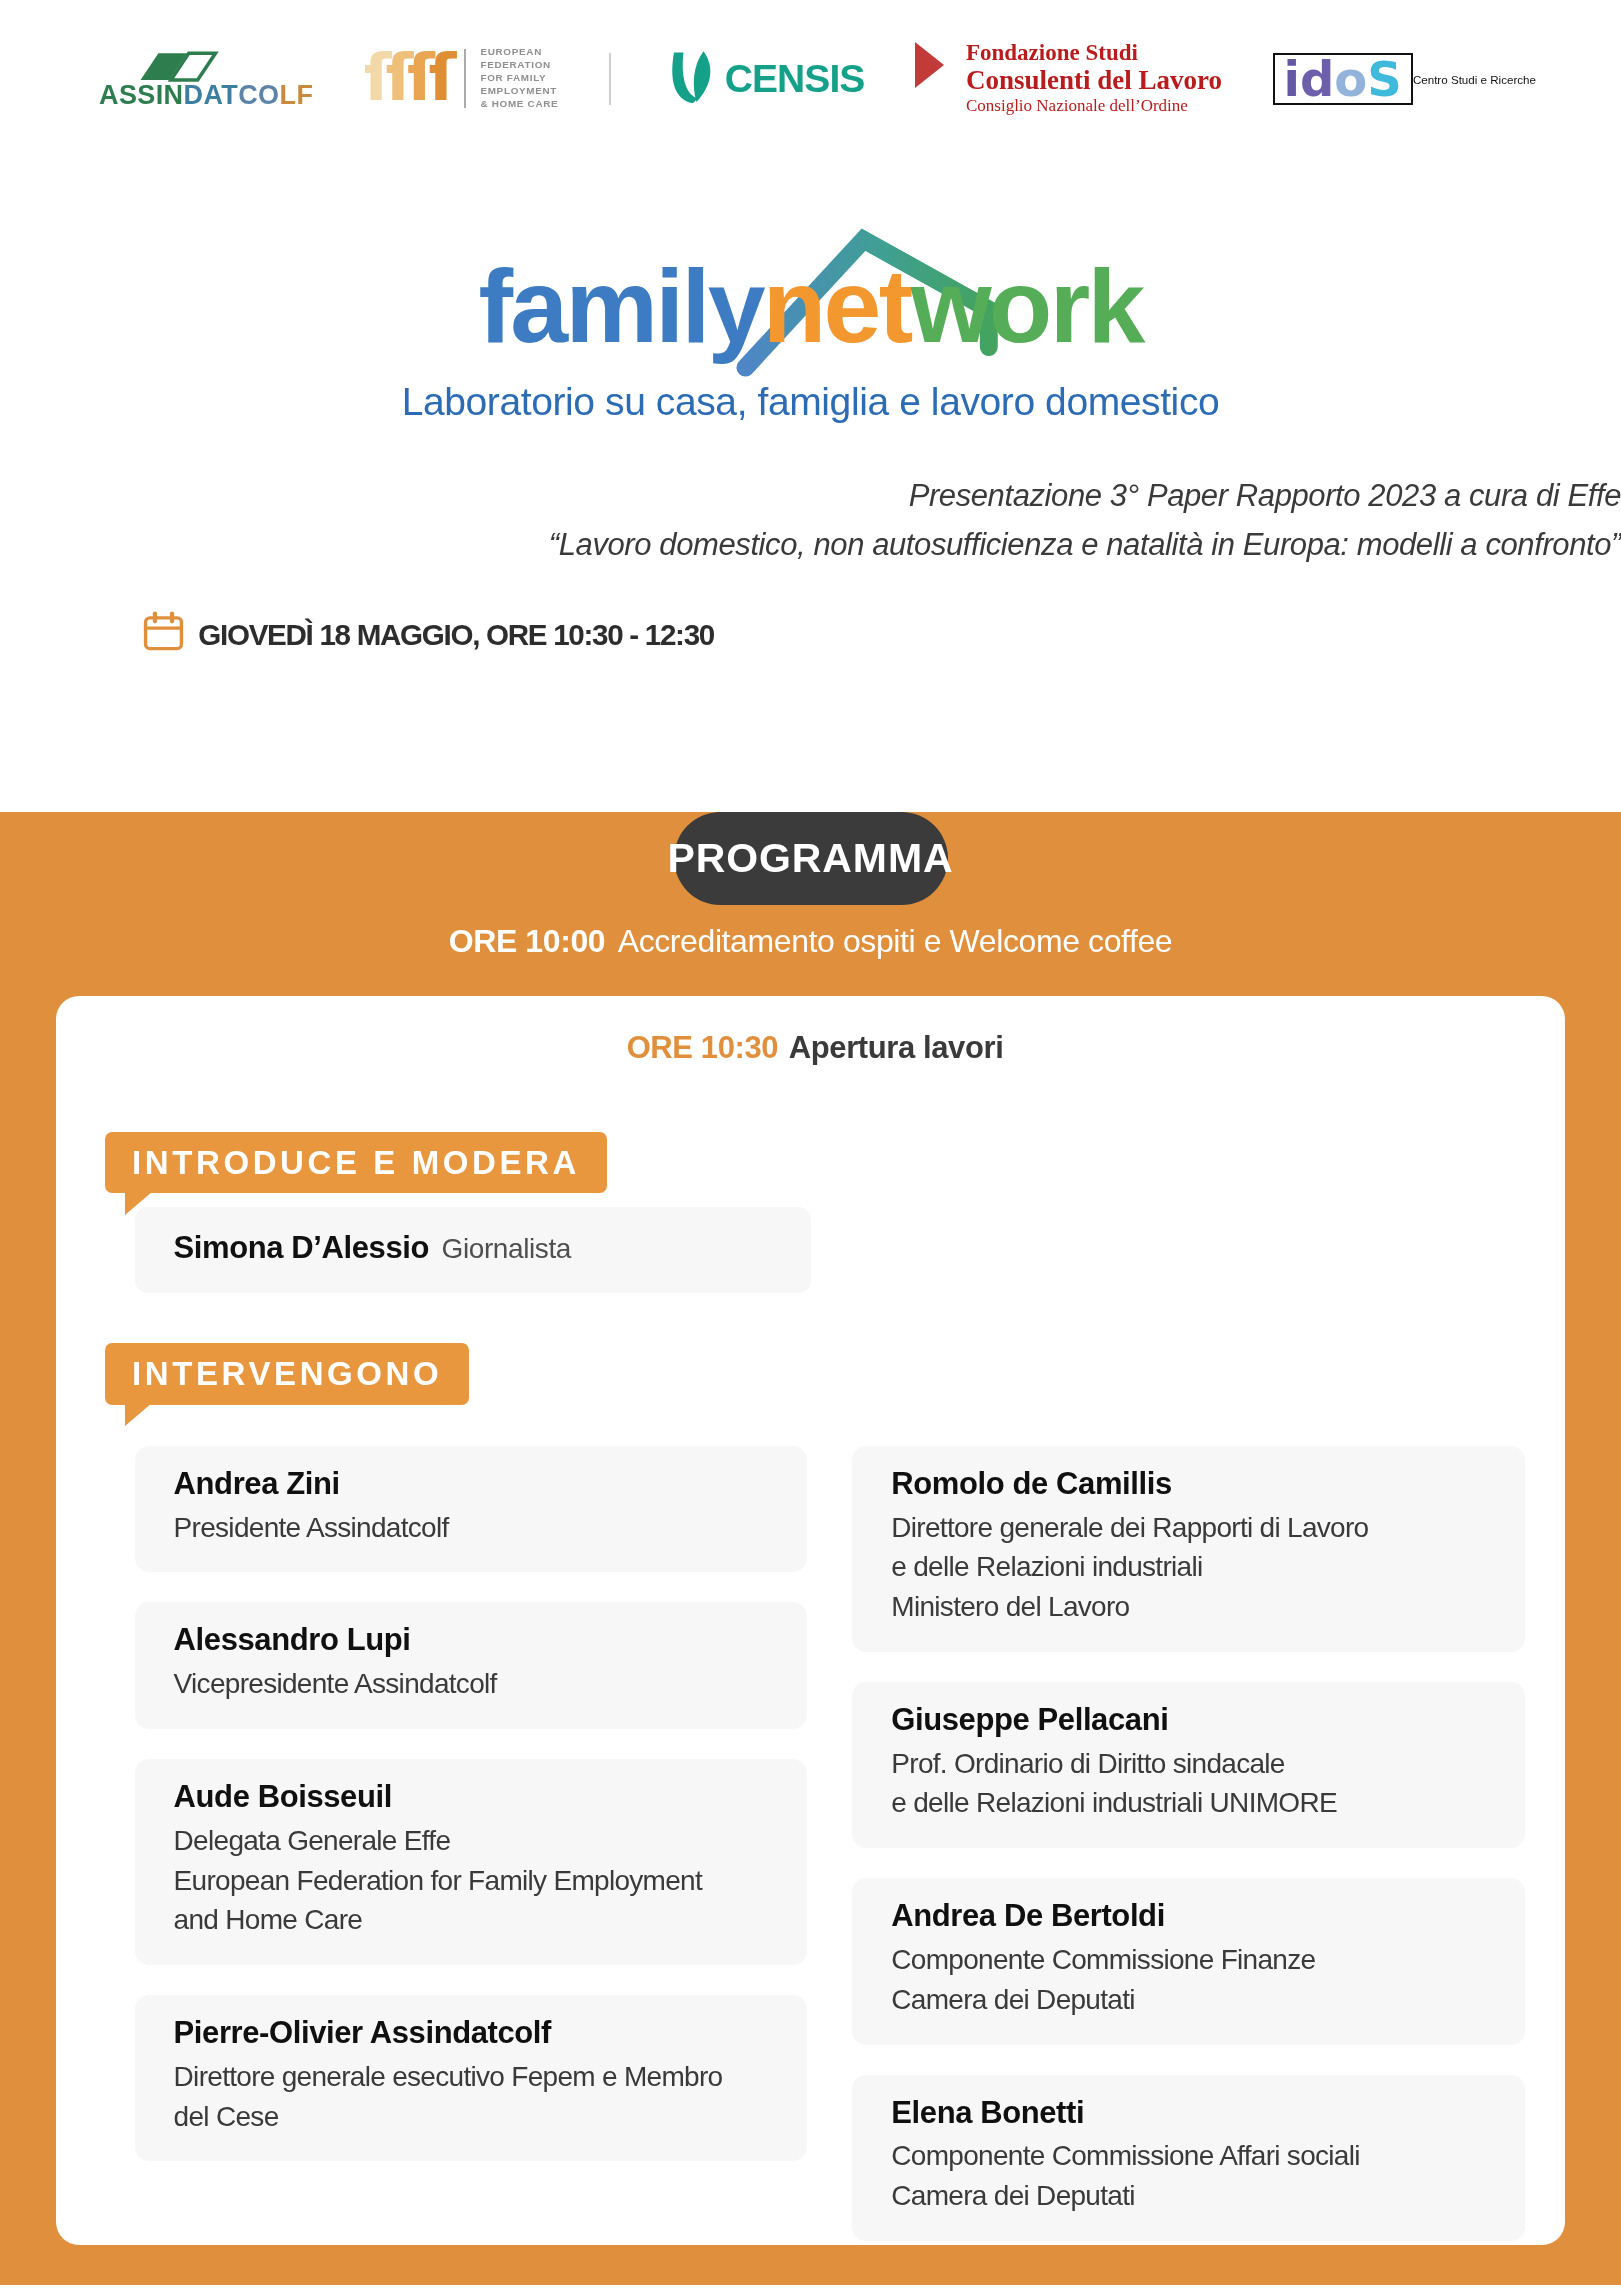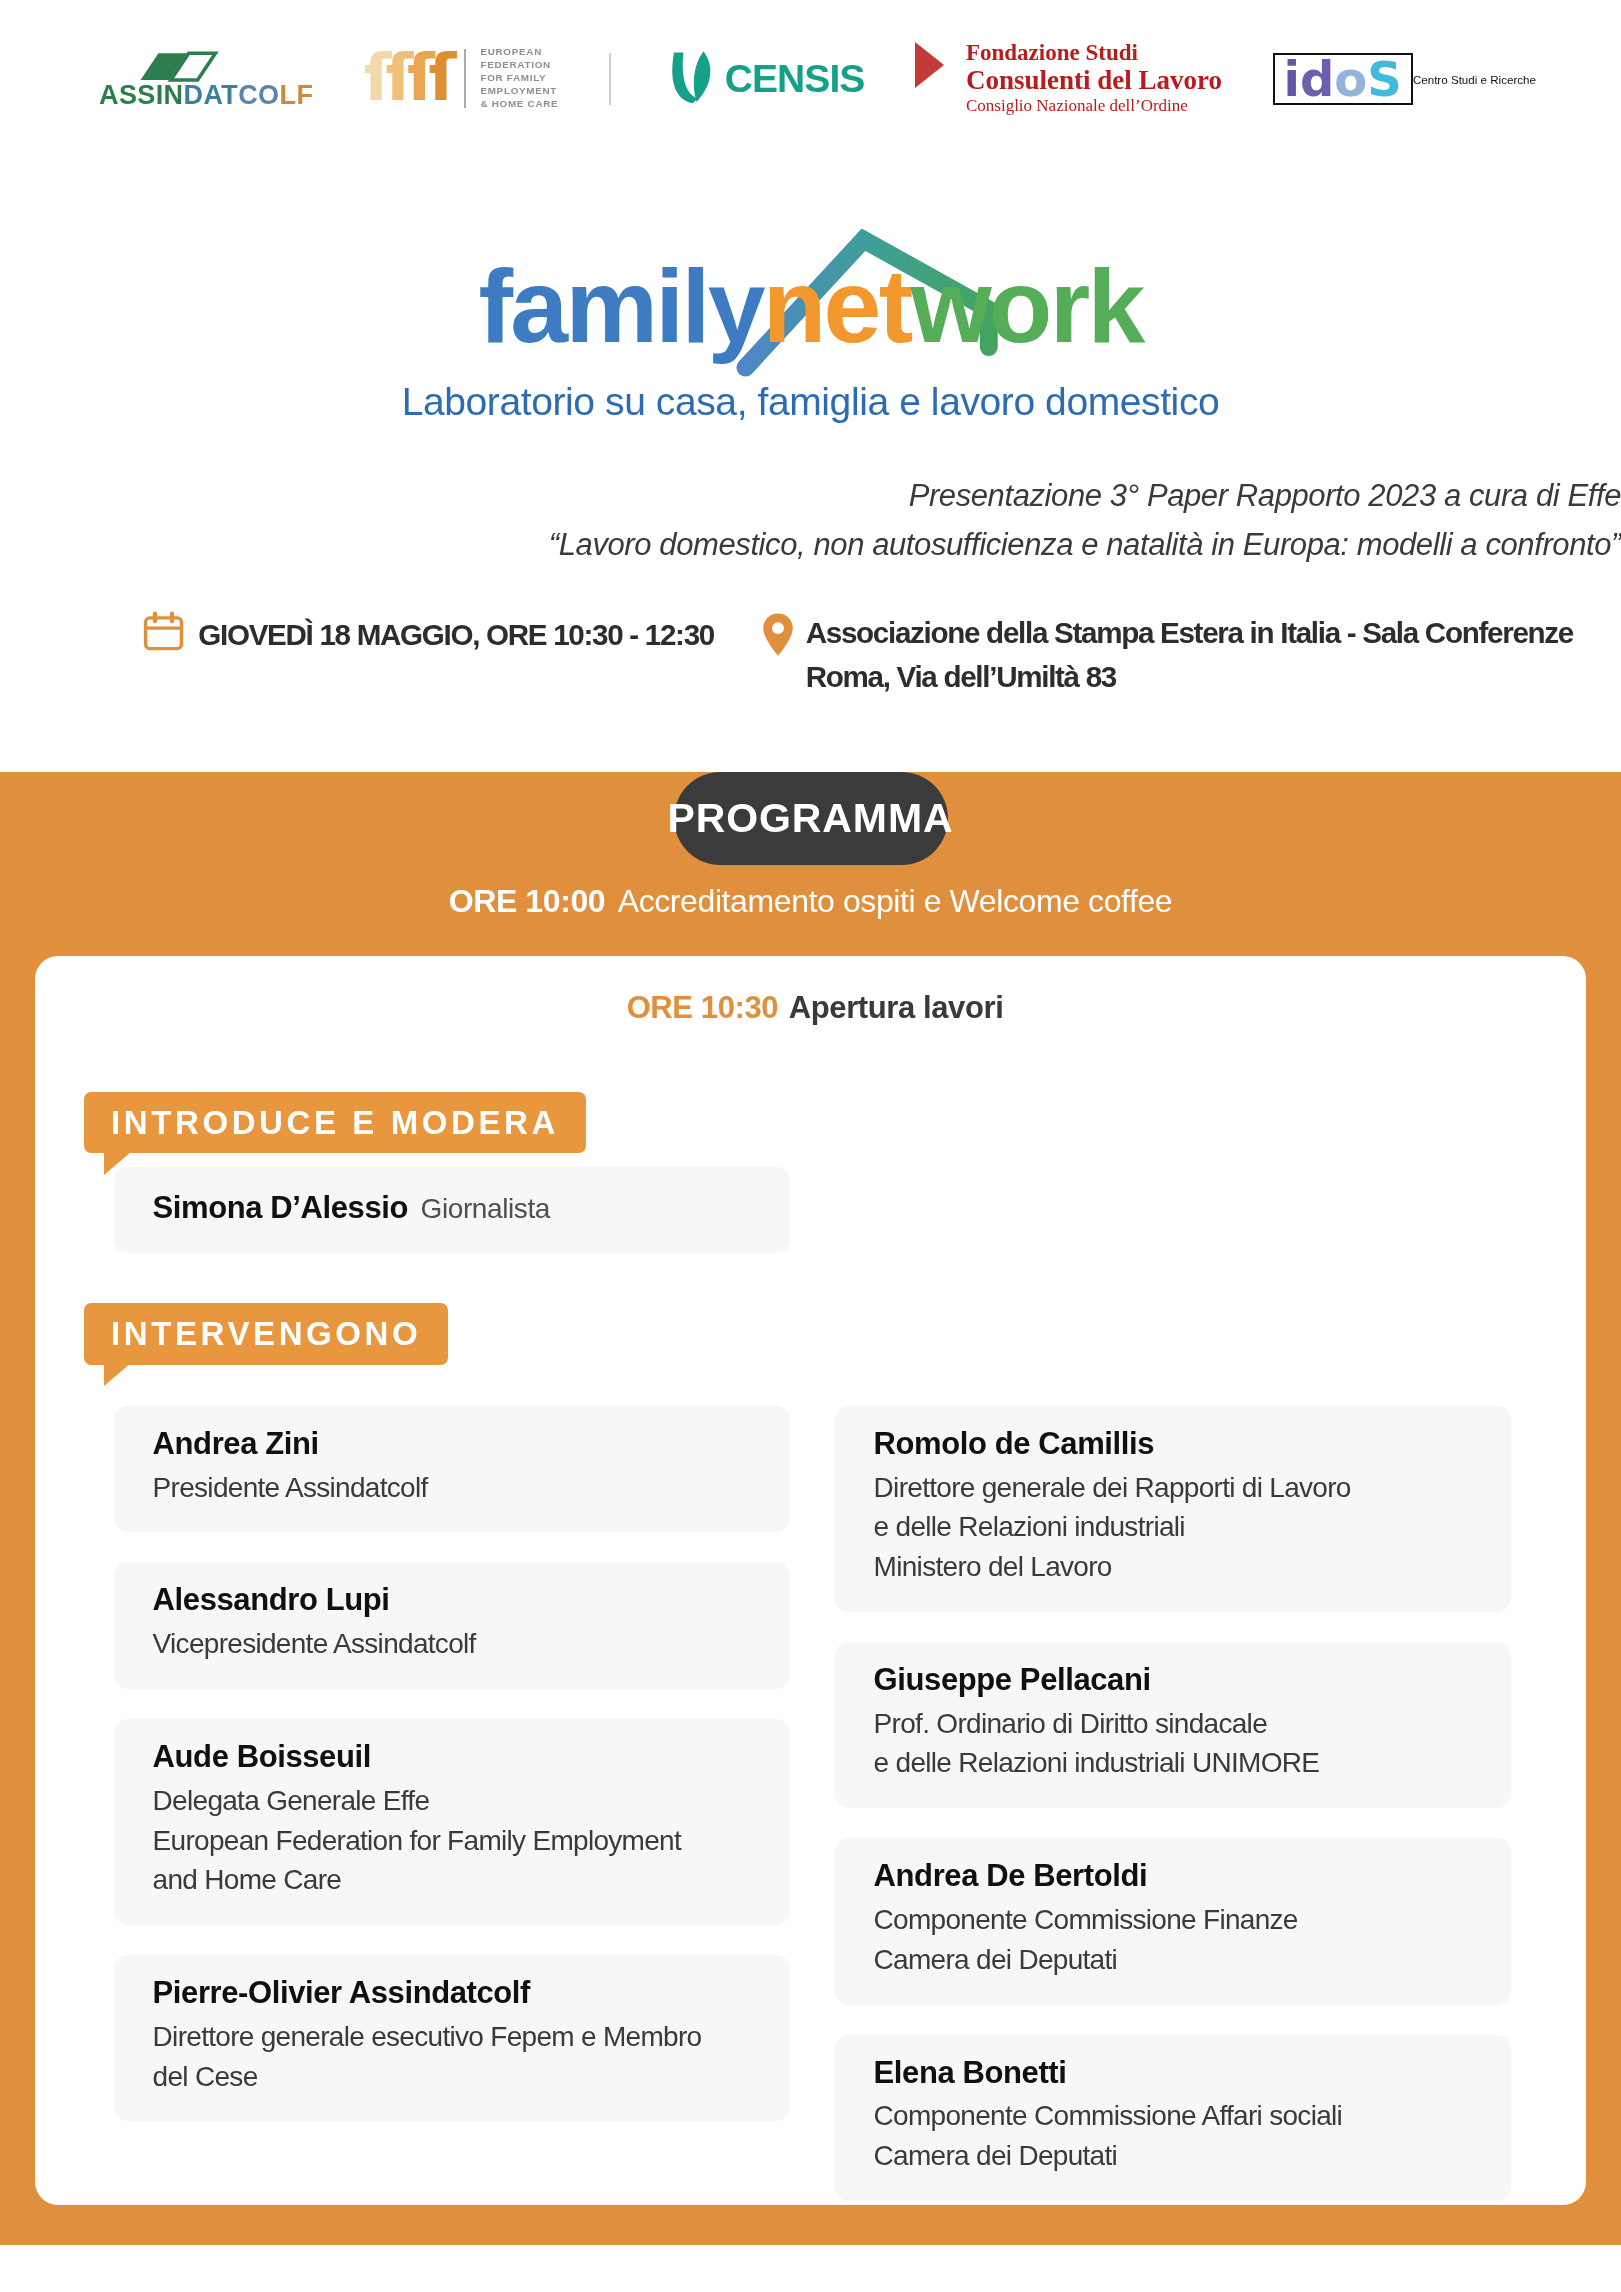--- a/index.html
+++ b/index.html
@@ -57,21 +57,21 @@
   
   .event-row { display:flex; margin:41px 36px 0 143px; gap:47px; align-items:flex-start; }
   .event-date { display:flex; align-items:flex-end; gap:14.3px; white-space:nowrap; }
   .event-text { font-size:29.6px; font-weight:700; letter-spacing:-1.3px; color:#2D2D2D; }
   .event-venue { display:flex; gap:10.7px; align-items:flex-start; }
   .venue-text { font-size:29.6px; font-weight:700; letter-spacing:-1.3px; color:#2D2D2D; line-height:1.5; white-space:pre-line; }
 
   .top-white { height:819px; }
 
   
-  .orange-section { background:#E0903D; height:1473px; padding:0 35px; }
+  .orange-section { background:#E0903D; height:1473px; padding:0 56px;margin-top:40px; }
   .badge { width:274px; height:93px; background:#3B3B3B; border-radius:47px; margin:-47px auto 0;
            display:flex; align-items:center; justify-content:center; color:#fff; font-size:41px; font-weight:700; letter-spacing:0.9px; }
   .slot1 { text-align:center; margin-top:18px; color:#fff; font-size:32px; letter-spacing:-0.4px; }
   .slot1 .time { font-weight:700; } .slot1 .label { font-weight:400; margin-left:12.5px; }
 
   .card { background:#fff; border-radius:23px; margin-top:36px; height:1249px; padding:34px 40px 0 49px; overflow:hidden; }
   .slot2 { text-align:center; font-size:31px; letter-spacing:-0.4px; }
   .slot2 .time { color:#E0903D; font-weight:700; }
   .slot2 .label { color:#3A3A3A; font-weight:600; margin-left:10.7px; }
 
@@ -176,28 +176,20 @@
   <div class="event-row">
     <div class="event-date">
       <svg width="41" height="41" viewBox="0 0 48 48">
         <rect x="3" y="8" width="42" height="36" rx="5" fill="none" stroke="#E0903D" stroke-width="4"></rect>
         <line x1="3" y1="20" x2="45" y2="20" stroke="#E0903D" stroke-width="4"></line>
         <line x1="14" y1="3" x2="14" y2="12" stroke="#E0903D" stroke-width="5" stroke-linecap="round"></line>
         <line x1="34" y1="3" x2="34" y2="12" stroke="#E0903D" stroke-width="5" stroke-linecap="round"></line>
       </svg>
       <span class="event-text">GIOVEDÌ 18 MAGGIO, ORE 10:30 - 12:30</span>
     </div>
-    <div class="event-venue">
-      <svg width="34" height="45" viewBox="0 0 24 32" style="margin-top:1.8px;">
-        <path d="M12 1 C6 1 1.5 5.5 1.5 11.5 C1.5 19 12 31 12 31 C12 31 22.5 19 22.5 11.5 C22.5 5.5 18 1 12 1 Z" fill="#E0903D"></path>
-        <circle cx="12" cy="11.5" r="4.2" fill="#ffffff"></circle>
-      </svg>
-      <span class="venue-text">Associazione della Stampa Estera in Italia - Sala Conferenze
-Roma, Via dell’Umiltà 83</span>
-    </div>
   </div>
 
 </div>
 
 <div class="orange-section">
 
   <div class="badge">
     <span>PROGRAMMA</span>
   </div>
 

